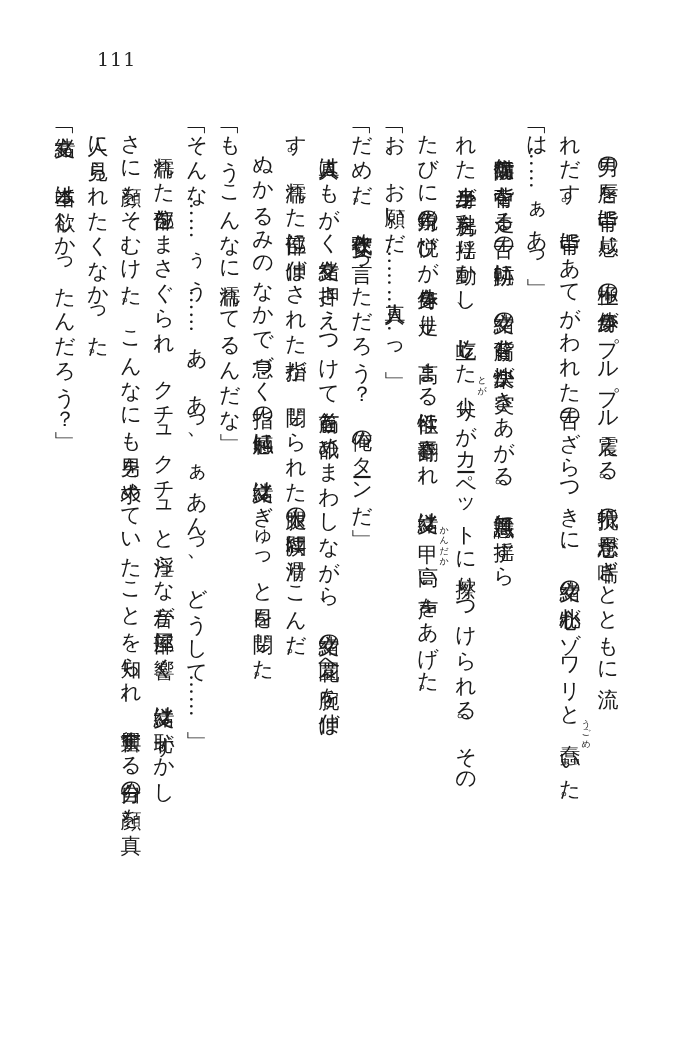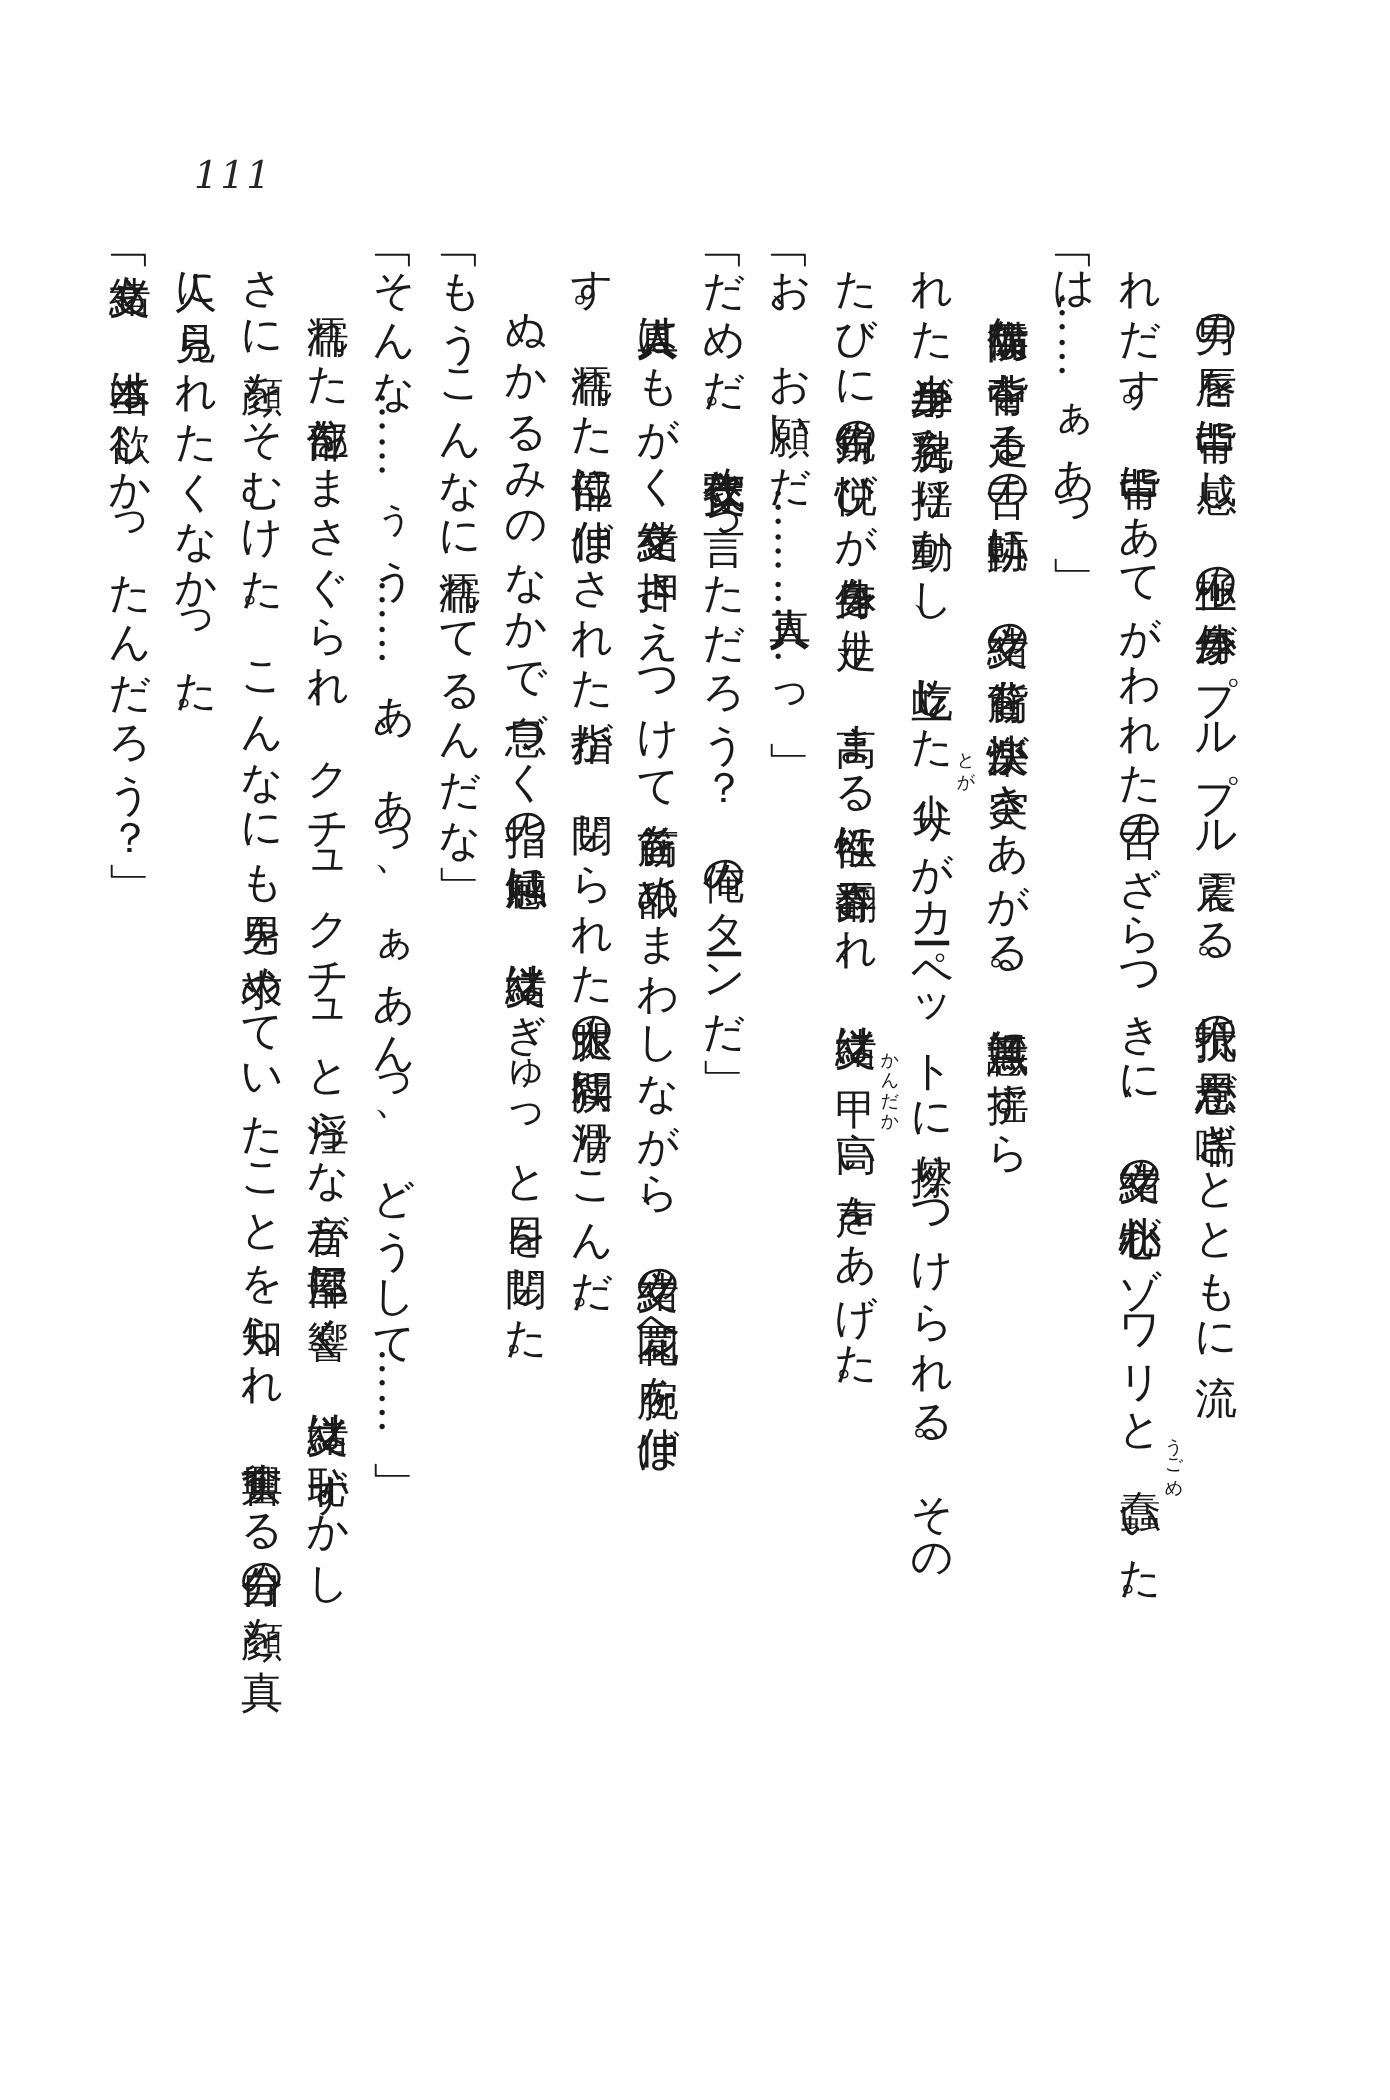--- a/index.html
+++ b/index.html
@@ -13,24 +13,23 @@
     overflow: hidden;
     background: #ffffff;
     font-family: "DejaVu Serif", "Liberation Serif", serif;
   }
   .page {
     position: absolute;
     inset: 0;
   }
   .page-number {
     position: absolute;
-    top: 77px;
+    top: 48px;
     left: 97px;
     font-size: 19px;
-    font-style: italic;
     letter-spacing: 1px;
     color: #262626;
     font-family: "DejaVu Serif", "Liberation Serif", serif;
   }
   .text-block {
     position: absolute;
     top: 120px;
     right: 71px;
     height: 834px;
     width: 561px;

